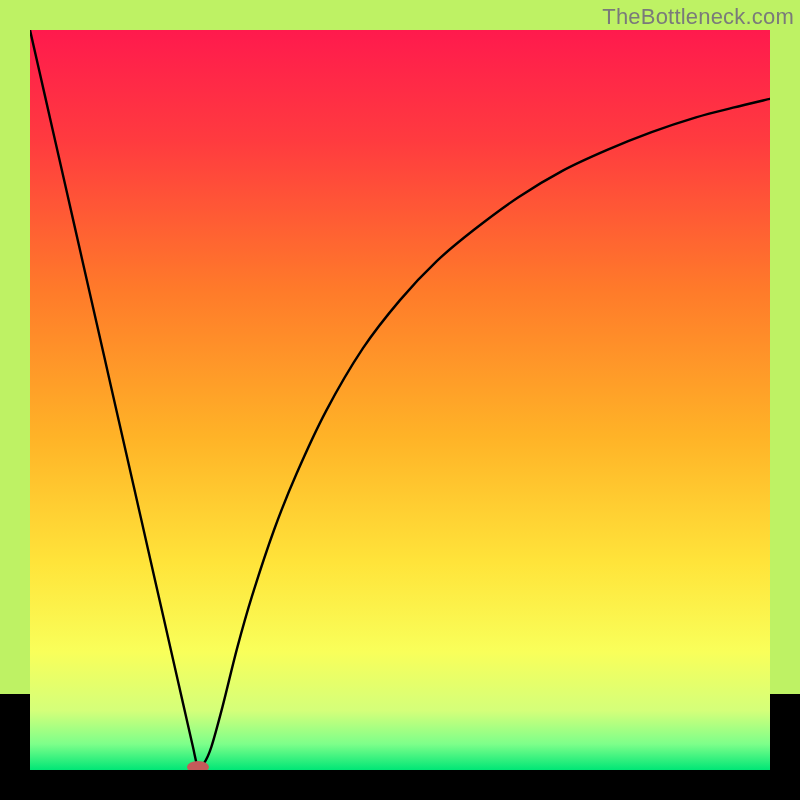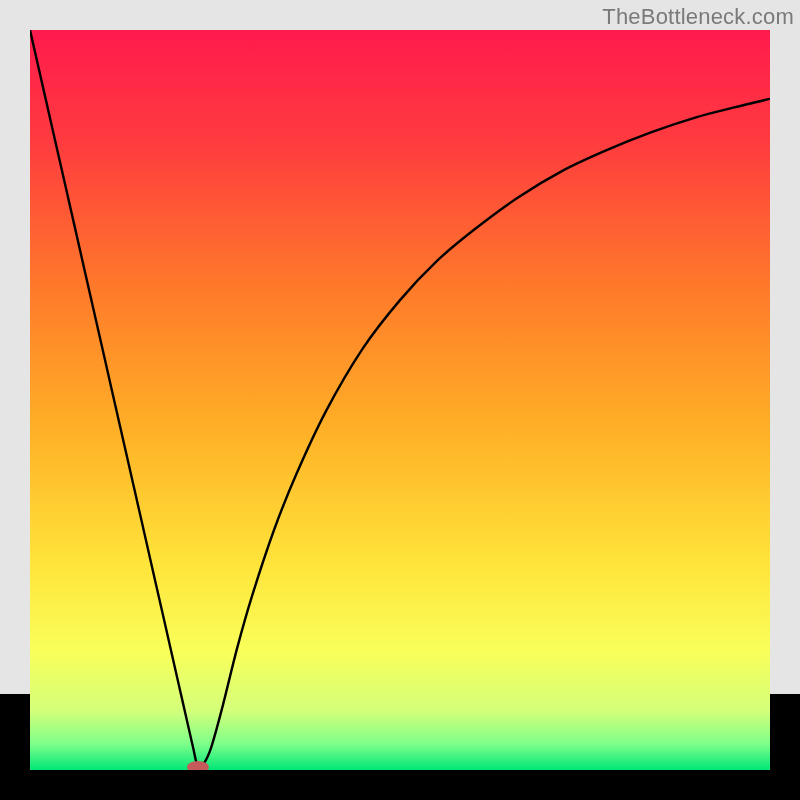--- a/index.html
+++ b/index.html
@@ -8,21 +8,21 @@
     width: 800px;
     height: 800px;
     overflow: hidden;
     background: #000;
     font-family: Arial, Helvetica, sans-serif;
   }
   .frame {
     position: relative;
     width: 800px;
     height: 694px;
-    background: #e5e5e5;
+    background: #bef264;
   }
   .plot-area {
     position: absolute;
     left: 30px;
     top: 30px;
     width: 740px;
     height: 740px;
     box-sizing: border-box;
   }
   .watermark {

